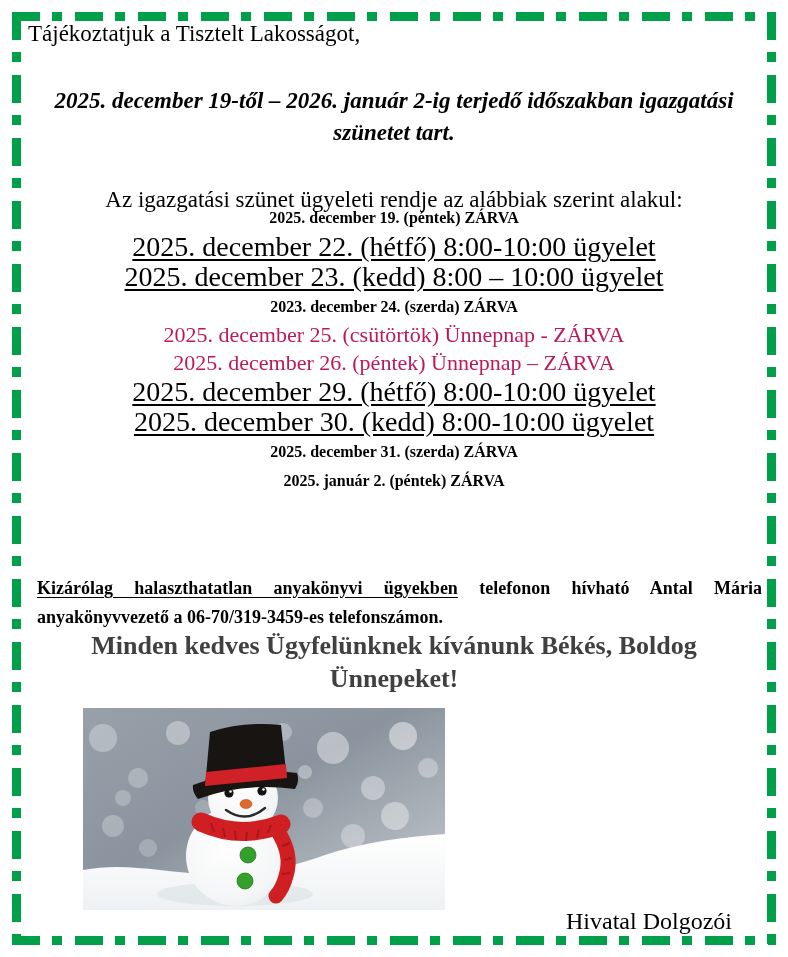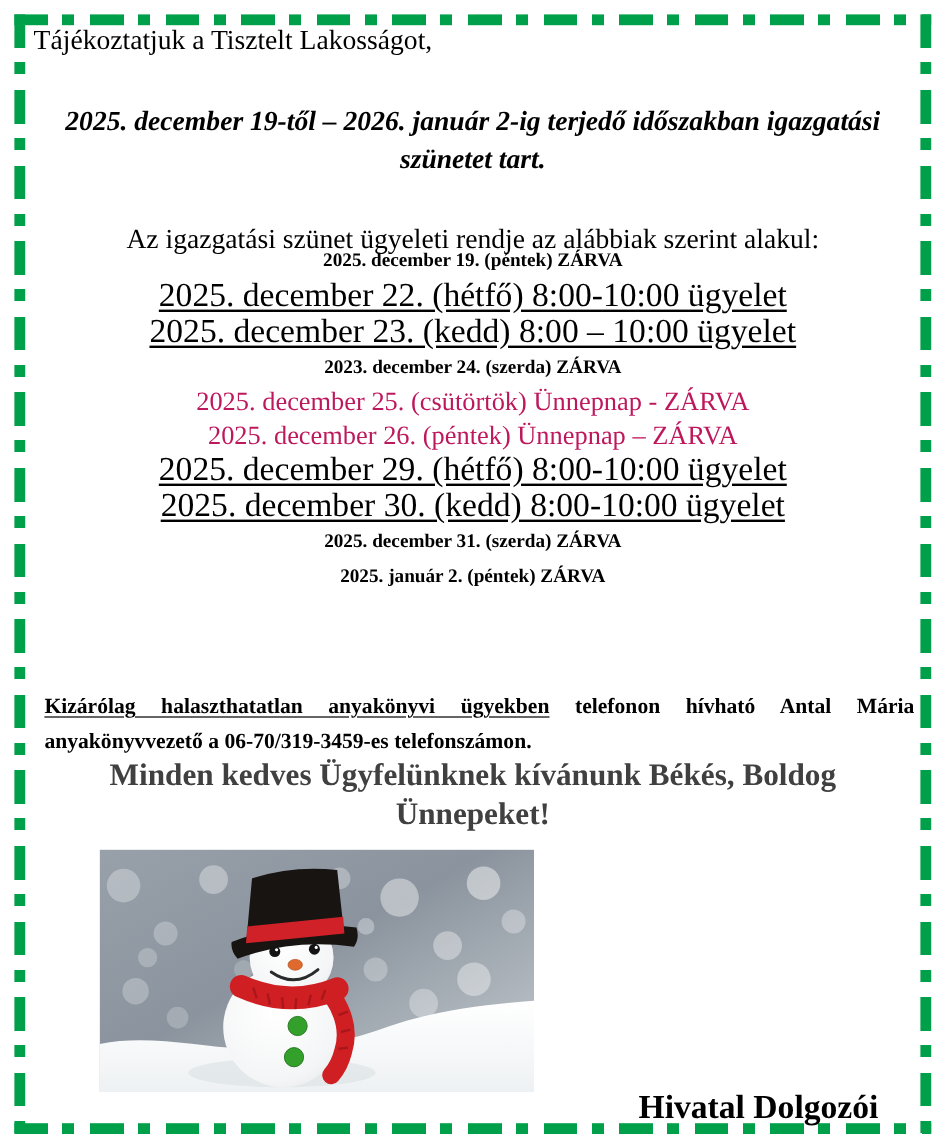--- a/index.html
+++ b/index.html
@@ -36,21 +36,21 @@
   .contact .ul{text-decoration:underline;text-underline-offset:3px;}
   .greet{
     position:absolute;left:74px;right:74px;top:629px;
     color:#404040;font-weight:bold;font-size:26px;line-height:33px;text-align:center;
   }
   .photo{
     position:absolute;left:83px;top:708px;width:362px;height:202px;display:block;
   }
   .sign{
     position:absolute;right:56px;top:908px;
-    font-weight:bold;font-size:28px;
+    font-weight:normal;font-size:24px;
   }
 </style>
 </head>
 <body>
 
 <div class="page">
   <div class="frame"></div>
 
   <div class="hdr">
     <div>Tájékoztatjuk a Tisztelt Lakosságot,</div>

